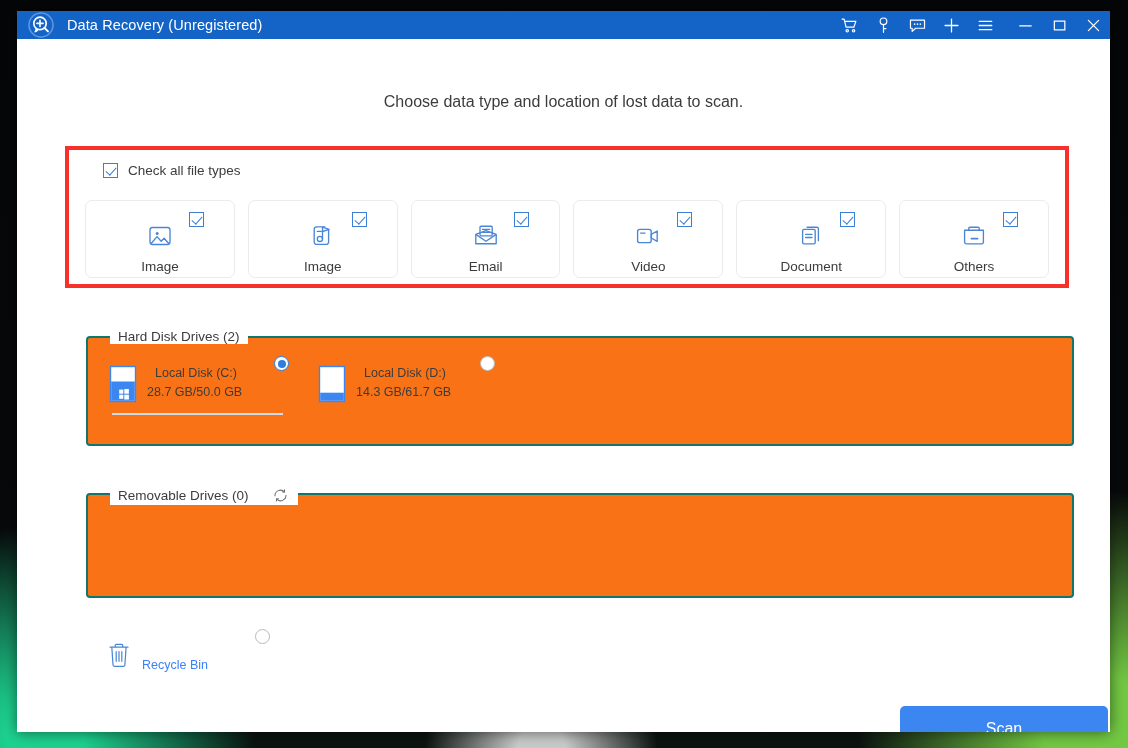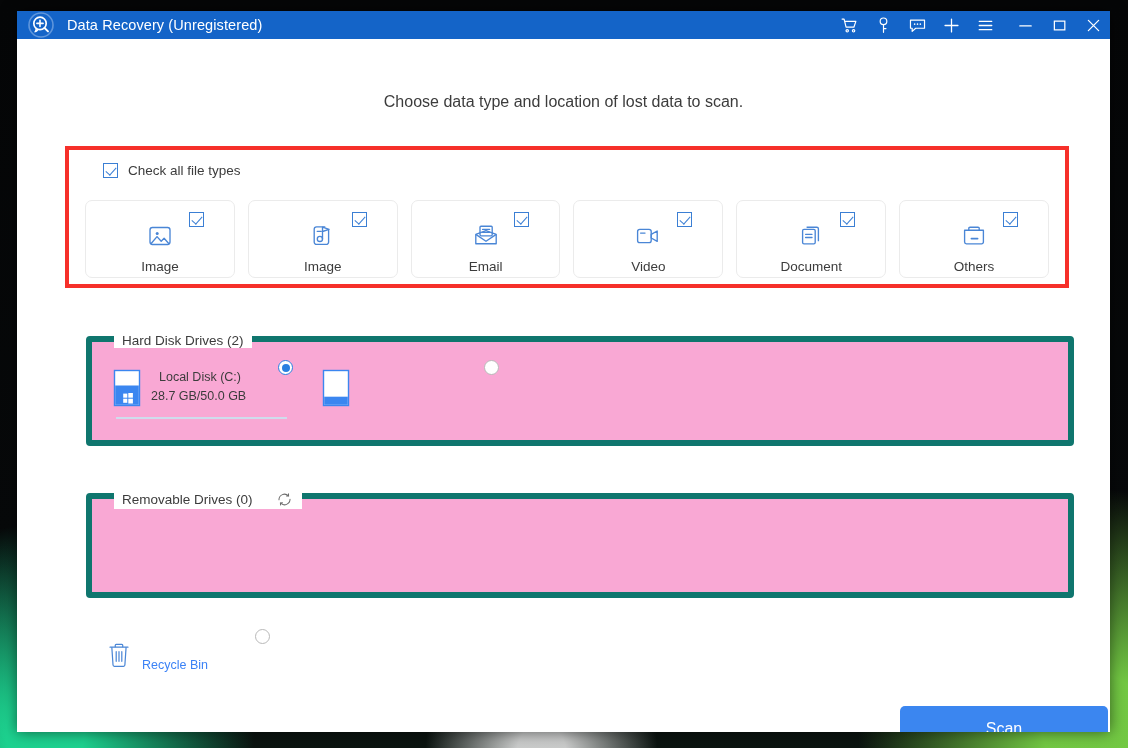--- a/index.html
+++ b/index.html
@@ -174,23 +174,23 @@
   }
   .tile .chk {
     position: absolute;
     right: 30px;
     top: 11px;
   }
 
   
   .group {
     position: absolute;
-    border: 6px solid #0f766e;
+    border: 2px solid #0f766e;
     border-radius: 4px;
-    background: #f9a8d4;
+    background: #f97316;
   }
   .group > .legend {
     position: absolute;
     top: -9px;
     left: 22px;
     background: #ffffff;
     padding: 0 8px;
     font-size: 13.5px;
     color: #3c3c3c;
     display: flex;
@@ -484,20 +484,24 @@
           </span>
           <span class="radio on" id="radio-c"></span>
         </div>
 
         <div class="drive">
           <span class="drive-icon">
             <svg viewBox="0 0 34 42" width="34" height="42">
               <rect x="4.5" y="3.5" width="25" height="35" fill="#ffffff" stroke="#3b86f0" stroke-width="1.4"></rect>
               <rect x="5.2" y="29.7" width="23.6" height="8.1" fill="#3b86f0"></rect>
             </svg>
+          </span>
+          <span class="drive-meta">
+            <span class="drive-name">Local Disk (D:)</span><br>
+            <span class="drive-size">14.3 GB/61.7 GB</span>
           </span>
           <span class="radio" id="radio-d"></span>
         </div>
 
       </div>
     </div>
 
     <div class="group" id="rem-group">
       <div class="legend">
         <span>Removable Drives (0)</span>

